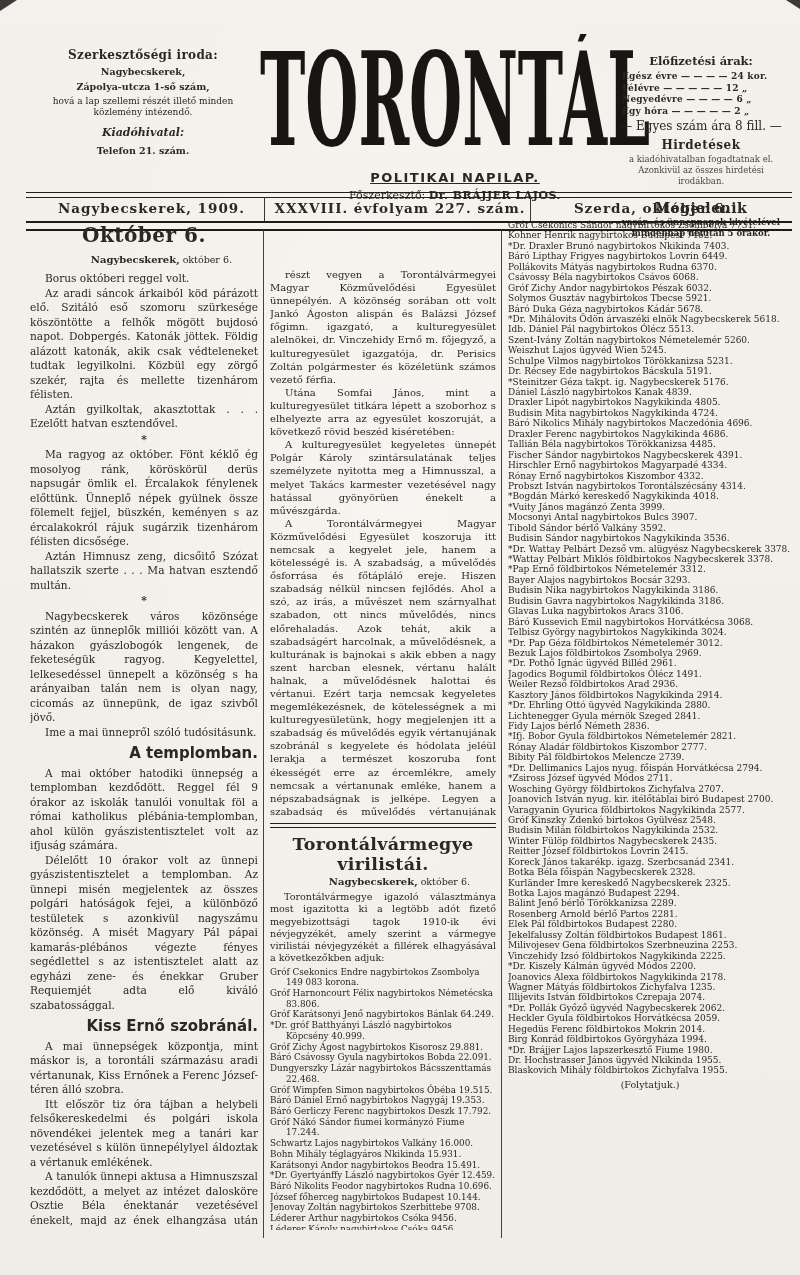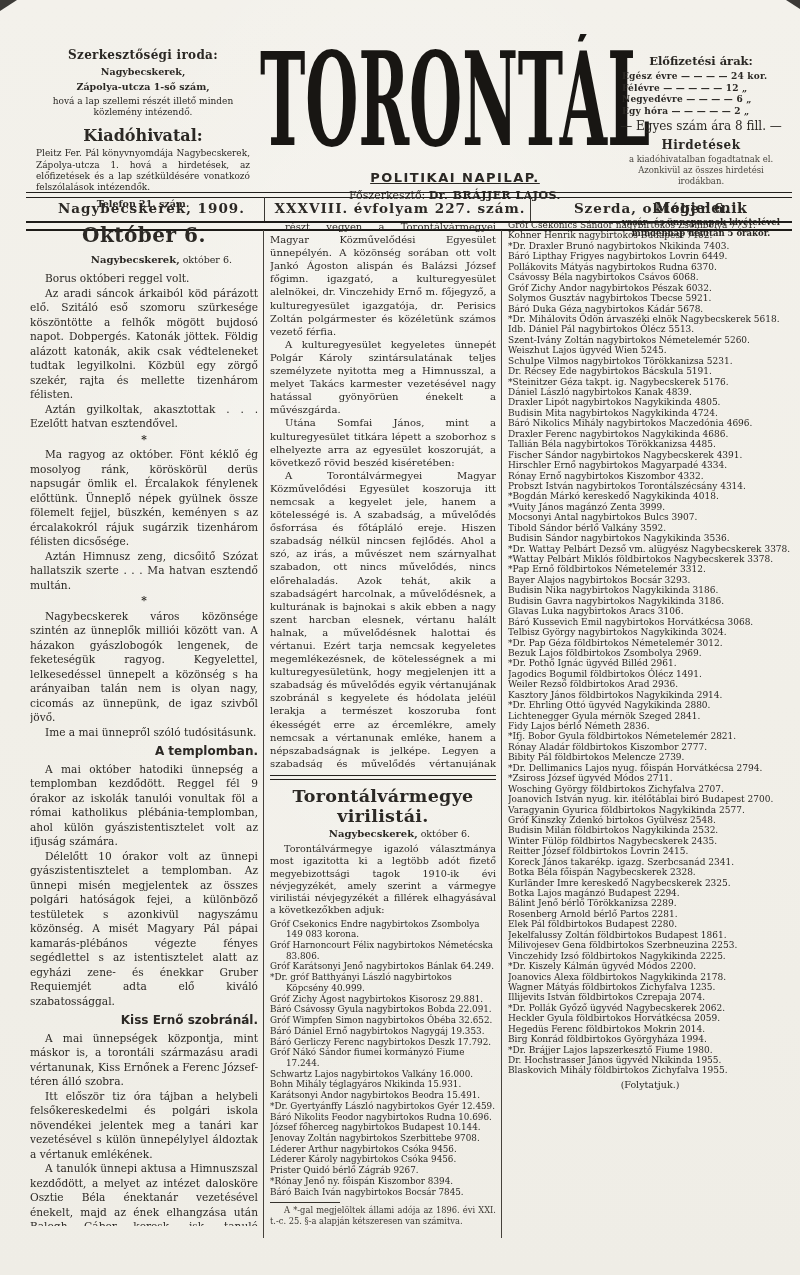--- a/index.html
+++ b/index.html
@@ -17,21 +17,21 @@
   }
   .corner{position:absolute;width:0;height:0;opacity:.85;}
   .corner.tl{left:0;top:0;border-top:11px solid #1b1a18;border-right:17px solid transparent;}
   .corner.tr{right:0;top:0;border-top:9px solid #1b1a18;border-left:14px solid transparent;}
 
   
   .hdr-left{position:absolute;left:26px;top:48px;width:234px;text-align:center;font-size:9.5px;line-height:1.25;}
   .hdr-left .box-title{font-weight:bold;font-size:12px;letter-spacing:.3px;margin-bottom:3px;}
   .hdr-left .b{font-weight:bold;font-size:9.5px;margin-bottom:3px;}
   .hdr-left .sm{font-size:9px;margin:2px 6px 3px;}
-  .hdr-left .pub-title{font-weight:bold;font-size:16px;margin:8px 0 2px;}
+  .hdr-left .pub-title{font-weight:bold;font-size:11px;margin:8px 0 2px;font-style:italic;}
   .hdr-left .pub-text{font-size:9px;text-align:justify;padding:0 10px;}
   .hdr-left .phone{font-weight:bold;font-size:9.5px;margin-top:5px;}
 
   .hdr-center{position:absolute;left:256px;top:34px;width:398px;text-align:center;}
   .hdr-center svg{display:block;margin:0 auto;transform:scaleY(1.16);transform-origin:top center;}
   .mast-sub{font-family:"DejaVu Sans",sans-serif;font-weight:bold;font-size:13px;letter-spacing:1.5px;margin-top:4px;}
   .mast-ed{font-size:11px;margin-top:4px;}
   .mast-ed .nm{font-weight:bold;letter-spacing:.5px;}
 
   .hdr-right{position:absolute;left:608px;top:54px;width:186px;text-align:center;font-size:9px;line-height:1.3;}
@@ -59,23 +59,23 @@
   .col1{left:30px;width:228px;height:1006px;font-size:10.6px;line-height:1.37;}
   .col2{left:270px;width:226px;height:1010px;}
   .col3{left:508px;width:284px;height:1012px;font-size:9px;line-height:1.16;}
 
   .art1-title{font-weight:bold;font-size:20px;text-align:center;letter-spacing:.5px;margin:2px 0 4px;}
   .dateline{text-align:right;padding-right:26px;font-size:9.5px;margin-bottom:4px;}
   .dateline .b{font-weight:bold;font-size:10px;}
 
   .blk-p{text-indent:15px;margin:0;}
   .blk-sep{text-align:center;font-weight:bold;margin:3px 0;line-height:1;}
-  .blk-subhead{text-align:right;font-weight:bold;font-family:"DejaVu Sans",sans-serif;font-size:12px;margin:4px 0 2px;}
-
-  .col2top{font-size:10px;line-height:1.31;max-height:548px;overflow:hidden;text-align:justify;}
+  .blk-subhead{text-align:right;font-weight:bold;font-family:"DejaVu Sans",sans-serif;font-size:15px;margin:4px 0 2px;}
+
+  .col2top{font-size:10px;line-height:1.31;max-height:548px;overflow:hidden;text-align:justify;margin-top:48px;}
   .art2rule{border-top:1.5px solid #24211d;border-bottom:1px solid #24211d;height:3px;margin:7px 0 6px;}
   .art2-title{font-weight:bold;font-size:17.5px;text-align:center;letter-spacing:.3px;margin-bottom:2px;}
   .art2-intro{font-size:9.6px;line-height:1.28;text-indent:14px;text-align:justify;margin-bottom:2px;}
   .vlist .entry{padding-left:16px;text-indent:-16px;text-align:left;}
   .col2 .vlist{font-size:8.8px;line-height:1.22;}
   .fnrule{width:70px;border-top:1px solid #33302b;margin:5px 0 2px;}
   .footnote{font-size:8.3px;line-height:1.25;text-indent:14px;text-align:justify;color:#3c3832;}
   .continued{text-align:center;font-size:9.5px;margin-top:3px;}
 </style>
 </head>
@@ -84,21 +84,20 @@
 <div class="page">
   <div class="corner tl"></div>
   <div class="corner tr"></div>
 
   <div class="hdr-left">
     <div class="box-title">Szerkesztőségi iroda:</div>
     <div class="b">Nagybecskerek,</div>
     <div class="b">Zápolya-utcza 1-ső szám,</div>
     <div class="sm">hová a lap szellemi részét illető minden közlemény intézendő.</div>
     <div class="pub-title">Kiadóhivatal:</div>
-    <div class="pub-text">Pleitz Fer. Pál könyvnyomdája Nagybecskerek, Zápolya-utcza 1. hová a hirdetések, az előfizetések és a lap szétküldésére vonatkozó felszólalások intézendők.</div>
     <div class="phone">Telefon 21. szám.</div>
   </div>
 
   <div class="hdr-center">
     <svg width="396" height="110" viewBox="0 0 396 110">
       <text x="198" y="96" text-anchor="middle" font-family="DejaVu Serif, serif" font-weight="bold" font-size="112" fill="#181613" textLength="390" lengthAdjust="spacingAndGlyphs">TORONTÁL</text>
     </svg>
     <div class="mast-sub" style="margin-top:26px;text-decoration:underline;">POLITIKAI NAPILAP.</div>
     <div class="mast-ed">
       <span>Főszerkesztő:</span>
@@ -158,39 +157,40 @@
         <div class="blk-p">A mai ünnepségek központja, mint máskor is, a torontáli származásu aradi vértanunak, Kiss Ernőnek a Ferenc József-téren álló szobra.</div>
         <div class="blk-p">Itt először tiz óra tájban a helybeli felsőkereskedelmi és polgári iskola növendékei jelentek meg a tanári kar vezetésével s külön ünnepélylyel áldoztak a vértanuk emlékének.</div>
         <div class="blk-p">A tanulók ünnepi aktusa a Himnuszszal kezdődött, a melyet az intézet dalosköre Osztie Béla énektanár vezetésével énekelt, majd az ének elhangzása után Balogh Gábor keresk. isk. tanuló hatásosan elszavalta Ábrányi Emil „Október 6.“ cimü remek ódáját.</div>
       </div>
   </div>
 
   <div class="col col2">
     <div class="col2top">
 
     <div class="blk-p">részt vegyen a Torontálvármegyei Magyar Közművelődési Egyesület ünnepélyén. A közönség sorában ott volt Jankó Ágoston alispán és Balázsi József főgimn. igazgató, a kulturegyesület alelnökei, dr. Vinczehidy Ernő m. főjegyző, a kulturegyesület igazgatója, dr. Perisics Zoltán polgármester és közéletünk számos vezető férfia.</div>
+        <div class="blk-p">Utána Somfai János, mint a kulturegyesület titkára lépett a szoborhoz s elhelyezte arra az egyesület koszoruját, a következő rövid beszéd kiséretében:</div>
         <div class="blk-p">A kulturegyesület kegyeletes ünnepét Polgár Károly szintársulatának teljes személyzete nyitotta meg a Himnusszal, a melyet Takács karmester vezetésével nagy hatással gyönyörüen énekelt a művészgárda.</div>
-        <div class="blk-p">Utána Somfai János, mint a kulturegyesület titkára lépett a szoborhoz s elhelyezte arra az egyesület koszoruját, a következő rövid beszéd kiséretében:</div>
         <div class="blk-p">A Torontálvármegyei Magyar Közművelődési Egyesület koszoruja itt nemcsak a kegyelet jele, hanem a kötelességé is. A szabadság, a művelődés ősforrása és főtápláló ereje. Hiszen szabadság nélkül nincsen fejlődés. Ahol a szó, az irás, a művészet nem szárnyalhat szabadon, ott nincs művelődés, nincs előrehaladás. Azok tehát, akik a szabadságért harcolnak, a művelődésnek, a kulturának is bajnokai s akik ebben a nagy szent harcban elesnek, vértanu halált halnak, a művelődésnek halottai és vértanui. Ezért tarja nemcsak kegyeletes megemlékezésnek, de kötelességnek a mi kulturegyesületünk, hogy megjelenjen itt a szabadság és művelődés egyik vértanujának szobránál s kegyelete és hódolata jeléül lerakja a természet koszoruba font ékességét erre az ércemlékre, amely nemcsak a vértanunak emléke, hanem a népszabadságnak is jelképe. Legyen a szabadság és művelődés vértanujának emléke örök. Elhelyezem a koszorut a Tmke nevében.</div>
       </div>
     <div class="art2rule"></div>
     <div class="art2-title">Torontálvármegye virilistái.</div>
     <div class="dateline">
       <span class="b">Nagybecskerek,</span><span> október 6.</span>
     </div>
     <div class="art2-intro">Torontálvármegye igazoló választmánya most igazitotta ki a legtöbb adót fizető megyebizottsági tagok 1910-ik évi névjegyzékét, amely szerint a vármegye virilistái névjegyzékét a fillérek elhagyásával a következőkben adjuk:</div>
     <div class="vlist">
 
     <div class="entry">Gróf Csekonics Endre nagybirtokos Zsombolya 149 083 korona.</div>
         <div class="entry">Gróf Harnoncourt Félix nagybirtokos Németécska 83.806.</div>
         <div class="entry">Gróf Karátsonyi Jenő nagybirtokos Bánlak 64.249.</div>
         <div class="entry">*Dr. gróf Batthyányi László nagybirtokos Köpcsény 40.999.</div>
         <div class="entry">Gróf Zichy Ágost nagybirtokos Kisorosz 29.881.</div>
         <div class="entry">Báró Csávossy Gyula nagybirtokos Bobda 22.091.</div>
-        <div class="entry">Gróf Wimpfen Simon nagybirtokos Óbéba 32.652.</div>
+        <div class="entry">Dungyerszky Lázár nagybirtokos Bácsszenttamás 22.468.</div>
+        <div class="entry">Gróf Wimpfen Simon nagybirtokos Óbéba 19.515.</div>
         <div class="entry">Báró Dániel Ernő nagybirtokos Nagygáj 19.353.</div>
         <div class="entry">Báró Gerliczy Ferenc nagybirtokos Deszk 17.792.</div>
         <div class="entry">Gróf Nákó Sándor fiumei kormányzó Fiume 17.244.</div>
         <div class="entry">Schwartz Lajos nagybirtokos Valkány 16.000.</div>
         <div class="entry">Bohn Mihály téglagyáros Nkikinda 15.931.</div>
         <div class="entry">Karátsonyi Andor nagybirtokos Beodra 15.491.</div>
         <div class="entry">*Dr. Gyertyánffy László nagybirtokos Gyér 12.459.</div>
         <div class="entry">Báró Nikolits Feodor nagybirtokos Rudna 10.696.</div>
         <div class="entry">József főherceg nagybirtokos Budapest 10.144.</div>
         <div class="entry">Jenovay Zoltán nagybirtokos Szerbittebe 9708.</div>

